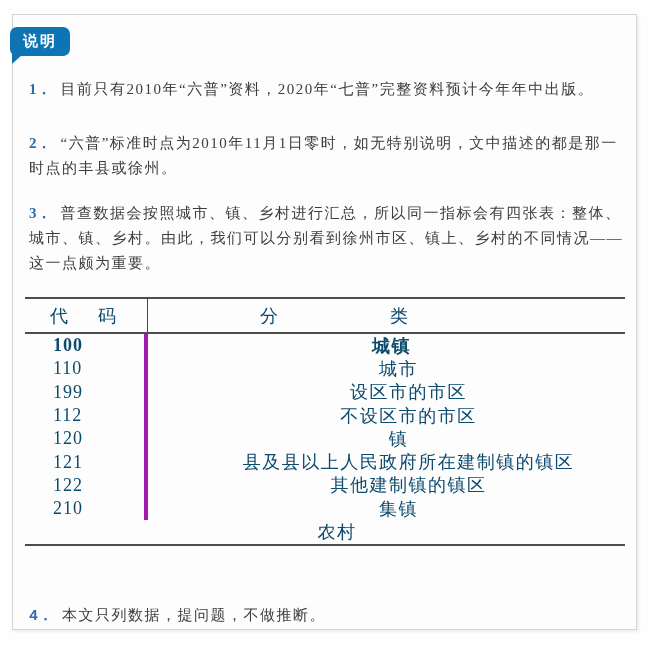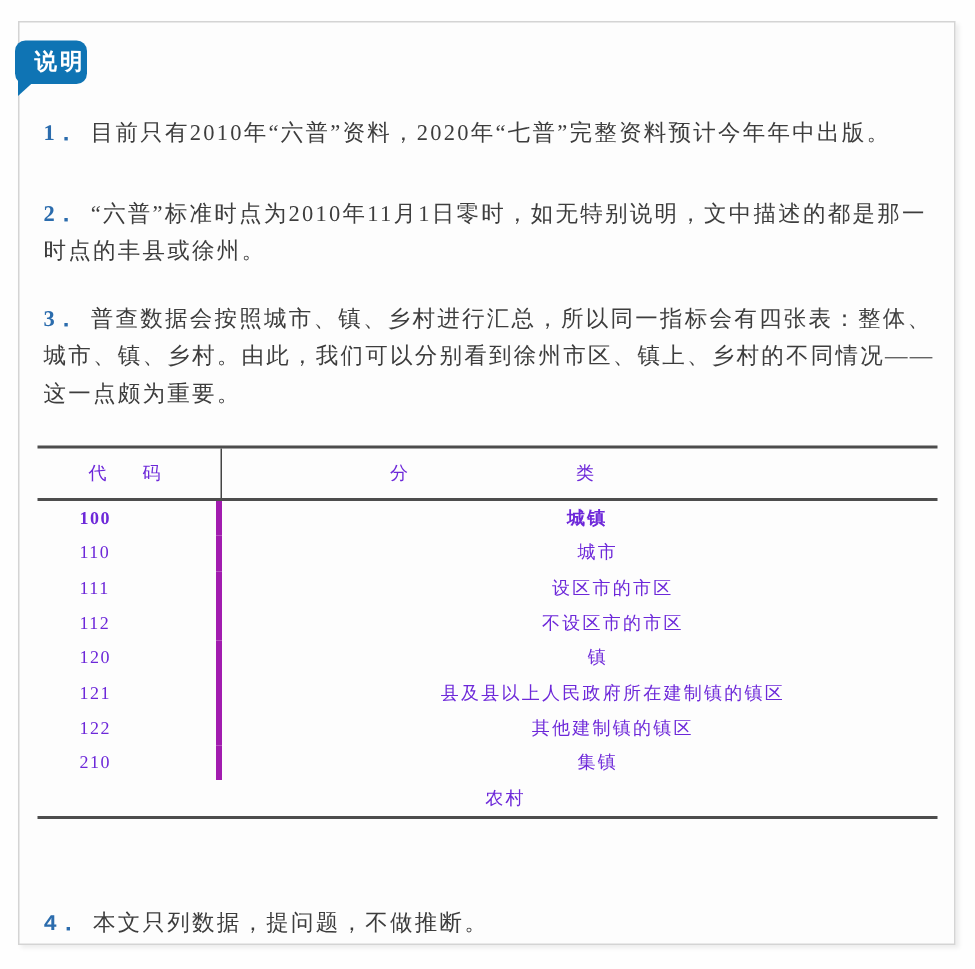--- a/index.html
+++ b/index.html
@@ -32,21 +32,21 @@
     position: absolute;
     left: 10px;
     top: 27px;
     z-index: 3;
     background: #0f74b4;
     color: #ffffff;
     font-family: "Liberation Sans", "DejaVu Sans", sans-serif;
     font-weight: bold;
     font-size: 15px;
     letter-spacing: 2px;
-    padding: 5px 1px 5px 13px;
+    padding: 5px 13px 5px 13px;
     border-radius: 7px;
   }
   .badge::after {
     content: "";
     position: absolute;
     left: 2px;
     bottom: -8px;
     width: 0;
     height: 0;
     border-top: 10px solid #0f74b4;
@@ -73,22 +73,22 @@
   .note-3 { top: 186px; }
   .note-4 { top: 589px; font-family: Liberation Mono, monospace; }
 
   .census-table {
     position: absolute;
     top: 282px;
     left: 12px;
     width: 600px;
     border-top: 2px solid #4d4d4d;
     border-bottom: 2px solid #4d4d4d;
-    color: #6d28d9;
-    font-size: 12px;
+    color: #0c4a6e;
+    font-size: 18px;
   }
   .thead {
     display: flex;
     height: 33px;
     border-bottom: 2px solid #4d4d4d;
   }
   .th-code {
     width: 123px;
     box-sizing: border-box;
     border-right: 1px solid #454545;
@@ -156,21 +156,21 @@
 
       <div class="trow bold-row">
         <div class="row-code">100</div>
         <div class="row-label indent-0">城镇</div>
       </div>
       <div class="trow">
         <div class="row-code">110</div>
         <div class="row-label indent-1">城市</div>
       </div>
       <div class="trow">
-        <div class="row-code">111</div>
+        <div class="row-code">199</div>
         <div class="row-label indent-2">设区市的市区</div>
       </div>
       <div class="trow">
         <div class="row-code">112</div>
         <div class="row-label indent-2">不设区市的市区</div>
       </div>
       <div class="trow">
         <div class="row-code">120</div>
         <div class="row-label indent-1">镇</div>
       </div>

